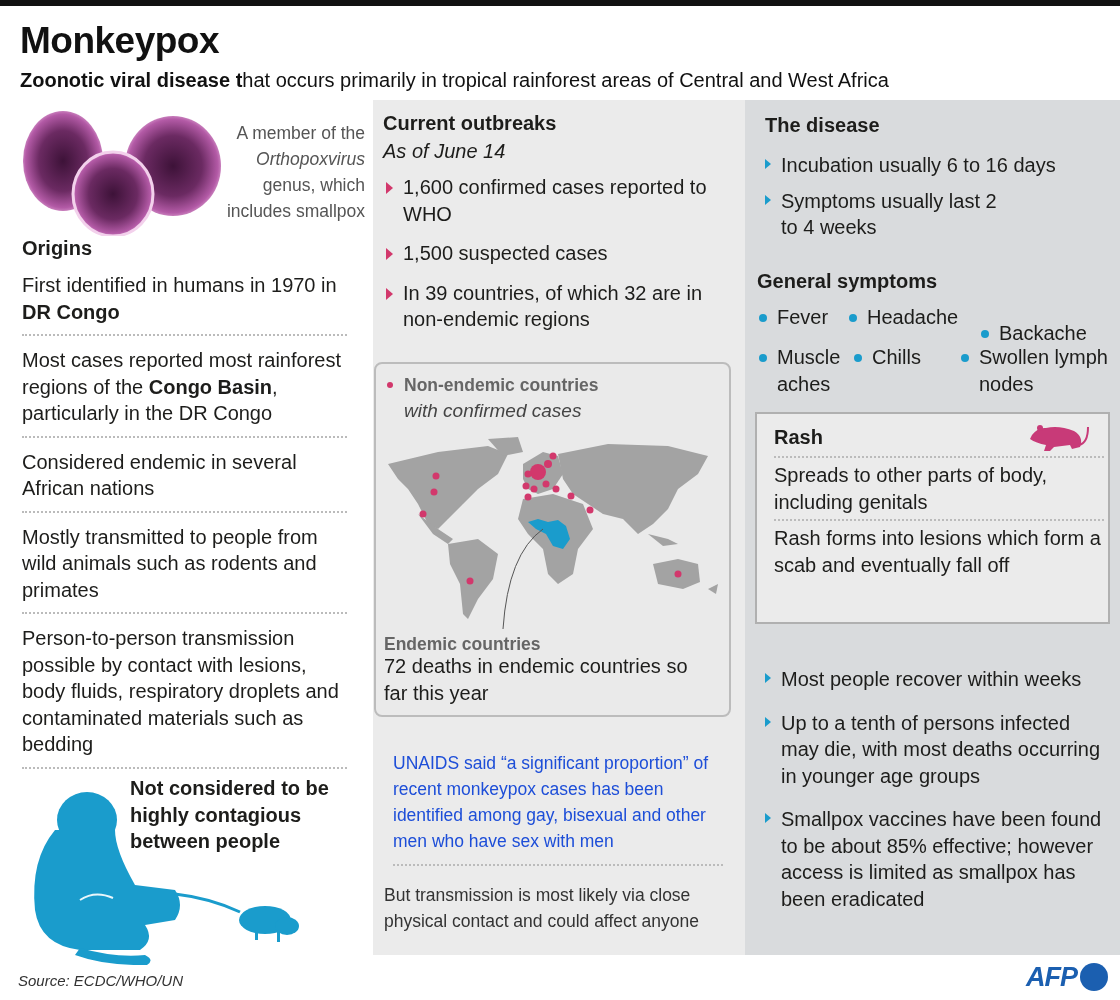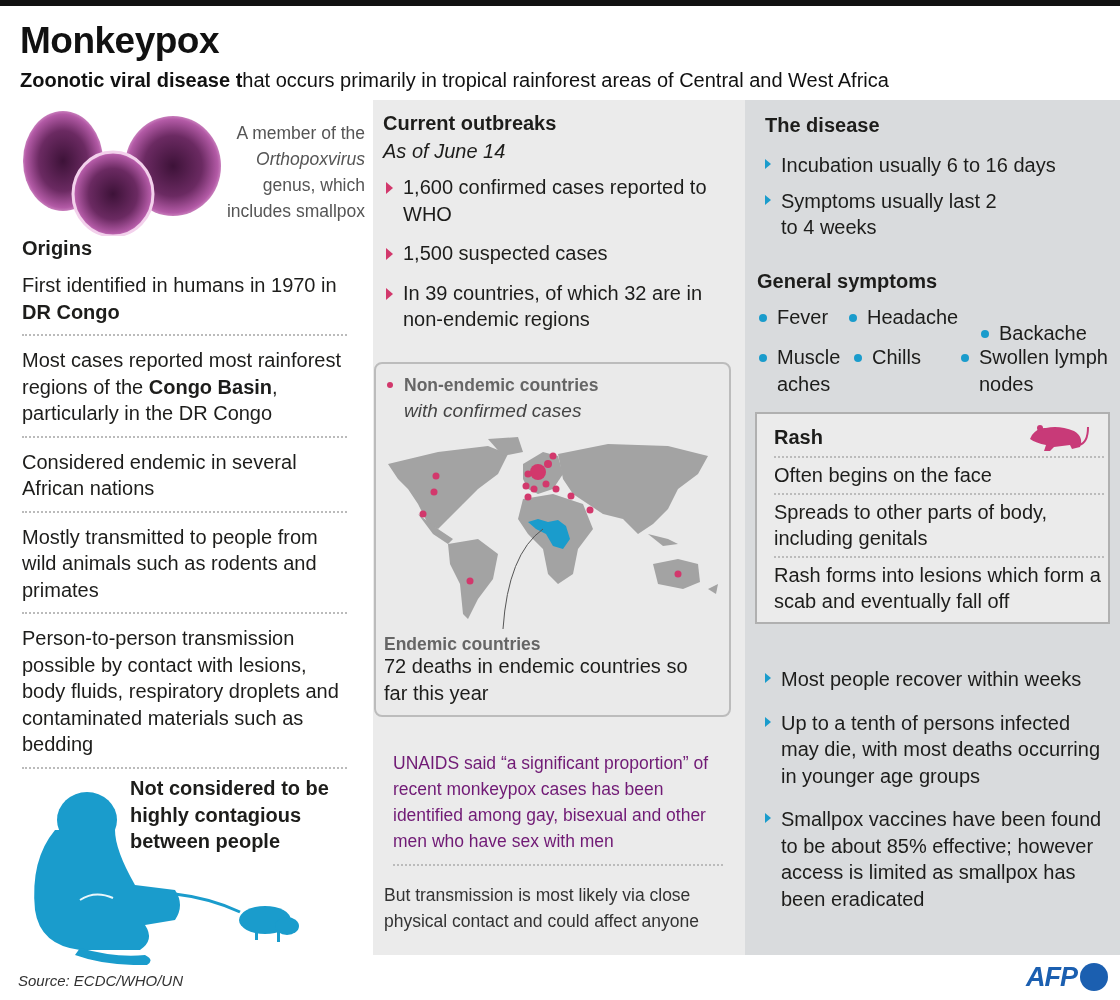--- a/index.html
+++ b/index.html
@@ -34,21 +34,21 @@
   .mid-bullet { position: relative; padding-left: 20px; font-size: 20px; line-height: 26.5px; margin-bottom: 13px; }
   .tri { position: absolute; left: 3px; top: 8px; width: 0; height: 0; border-left: 7px solid #d2386c; border-top: 6px solid transparent; border-bottom: 6px solid transparent; }
   .tri.blue { border-left-color: #1a9ccc; }
   .map-box { position: absolute; left: 1px; top: 262px; width: 357px; height: 355px; border: 2px solid #bcbcbc; border-radius: 8px; background: #eaeaea; }
   .map-legend { position: absolute; left: 28px; top: 11px; font-size: 17.5px; font-weight: bold; color: #666; }
   .map-legend-dot { position: absolute; left: 11px; top: 18px; width: 6px; height: 6px; border-radius: 50%; background: #d2386c; }
   .map-legend-sub { position: absolute; left: 28px; top: 36px; font-size: 19px; font-style: italic; color: #444; }
   .map-svg { position: absolute; left: 2px; top: 70px; width: 350px; height: 195px; }
   .endemic-h { position: absolute; left: 8px; top: 262px; font-size: 17.5px; font-weight: bold; color: #666; margin-top: 8px; }
   .endemic-text { position: absolute; left: 8px; top: 289px; font-size: 20px; line-height: 26.5px; width: 330px; }
-  .unaids { position: absolute; left: 20px; top: 650px; width: 330px; font-size: 17.5px; line-height: 26px; color: #701a75; padding-bottom: 10px; border-bottom: 2px dotted #bbb; }
+  .unaids { position: absolute; left: 20px; top: 650px; width: 330px; font-size: 17.5px; line-height: 26px; color: #1d4ed8; padding-bottom: 10px; border-bottom: 2px dotted #bbb; }
   .but-text { position: absolute; left: 11px; top: 782px; width: 360px; font-size: 17.5px; line-height: 26px; color: #333; }
 
   
   .r-h { position: absolute; left: 20px; top: 14px; font-size: 20px; font-weight: bold; }
   .r-bullets { position: absolute; left: 18px; top: 52px; width: 345px; }
   .r-bullet { position: relative; padding-left: 18px; font-size: 20px; line-height: 26.5px; margin-bottom: 9px; }
   .r-bullet .tri { top: 7px; left: 2px; border-left-width: 6px; border-top-width: 5px; border-bottom-width: 5px; }
   .gs-h { position: absolute; left: 12px; top: 170px; font-size: 20px; font-weight: bold; }
   .symptoms { position: absolute; left: 12px; top: 204px; width: 360px; }
   .sym { position: absolute; font-size: 20px; line-height: 26.5px; padding-left: 20px; }
@@ -196,21 +196,20 @@
   <div class="rash-box">
     <div class="rash-h">Rash</div>
     <svg class="rat" viewBox="0 0 70 32">
       <g fill="#c83a78">
         <path d="M8 14 Q14 6 22 7 Q35 4 50 10 Q60 16 56 26 L48 28 L46 24 L30 26 L26 30 L20 30 L22 24 Q12 22 6 18 Z"></path>
         <circle cx="16" cy="7" r="3"></circle>
         <path d="M55 24 Q64 22 64 6" stroke="#c83a78" stroke-width="2" fill="none"></path>
       </g>
     </svg>
     <div class="rash-list">
-      <div class="rash-item">Often begins on the face</div>
       <div class="rash-item">Spreads to other parts of body, including genitals</div>
       <div class="rash-item">Rash forms into lesions which form a scab and eventually fall off</div>
     </div>
   </div>
   <div class="r-bullets2">
     <div class="r-bullet"><span class="tri blue"></span><span>Most people recover within weeks</span></div>
     <div class="r-bullet" style="width:340px"><span class="tri blue"></span><span>Up to a tenth of persons infected may die, with most deaths occurring in younger age groups</span></div>
     <div class="r-bullet" style="width:340px"><span class="tri blue"></span><span>Smallpox vaccines have been found to be about 85% effective; however access is limited as smallpox has been eradicated</span></div>
   </div>
 </div>

